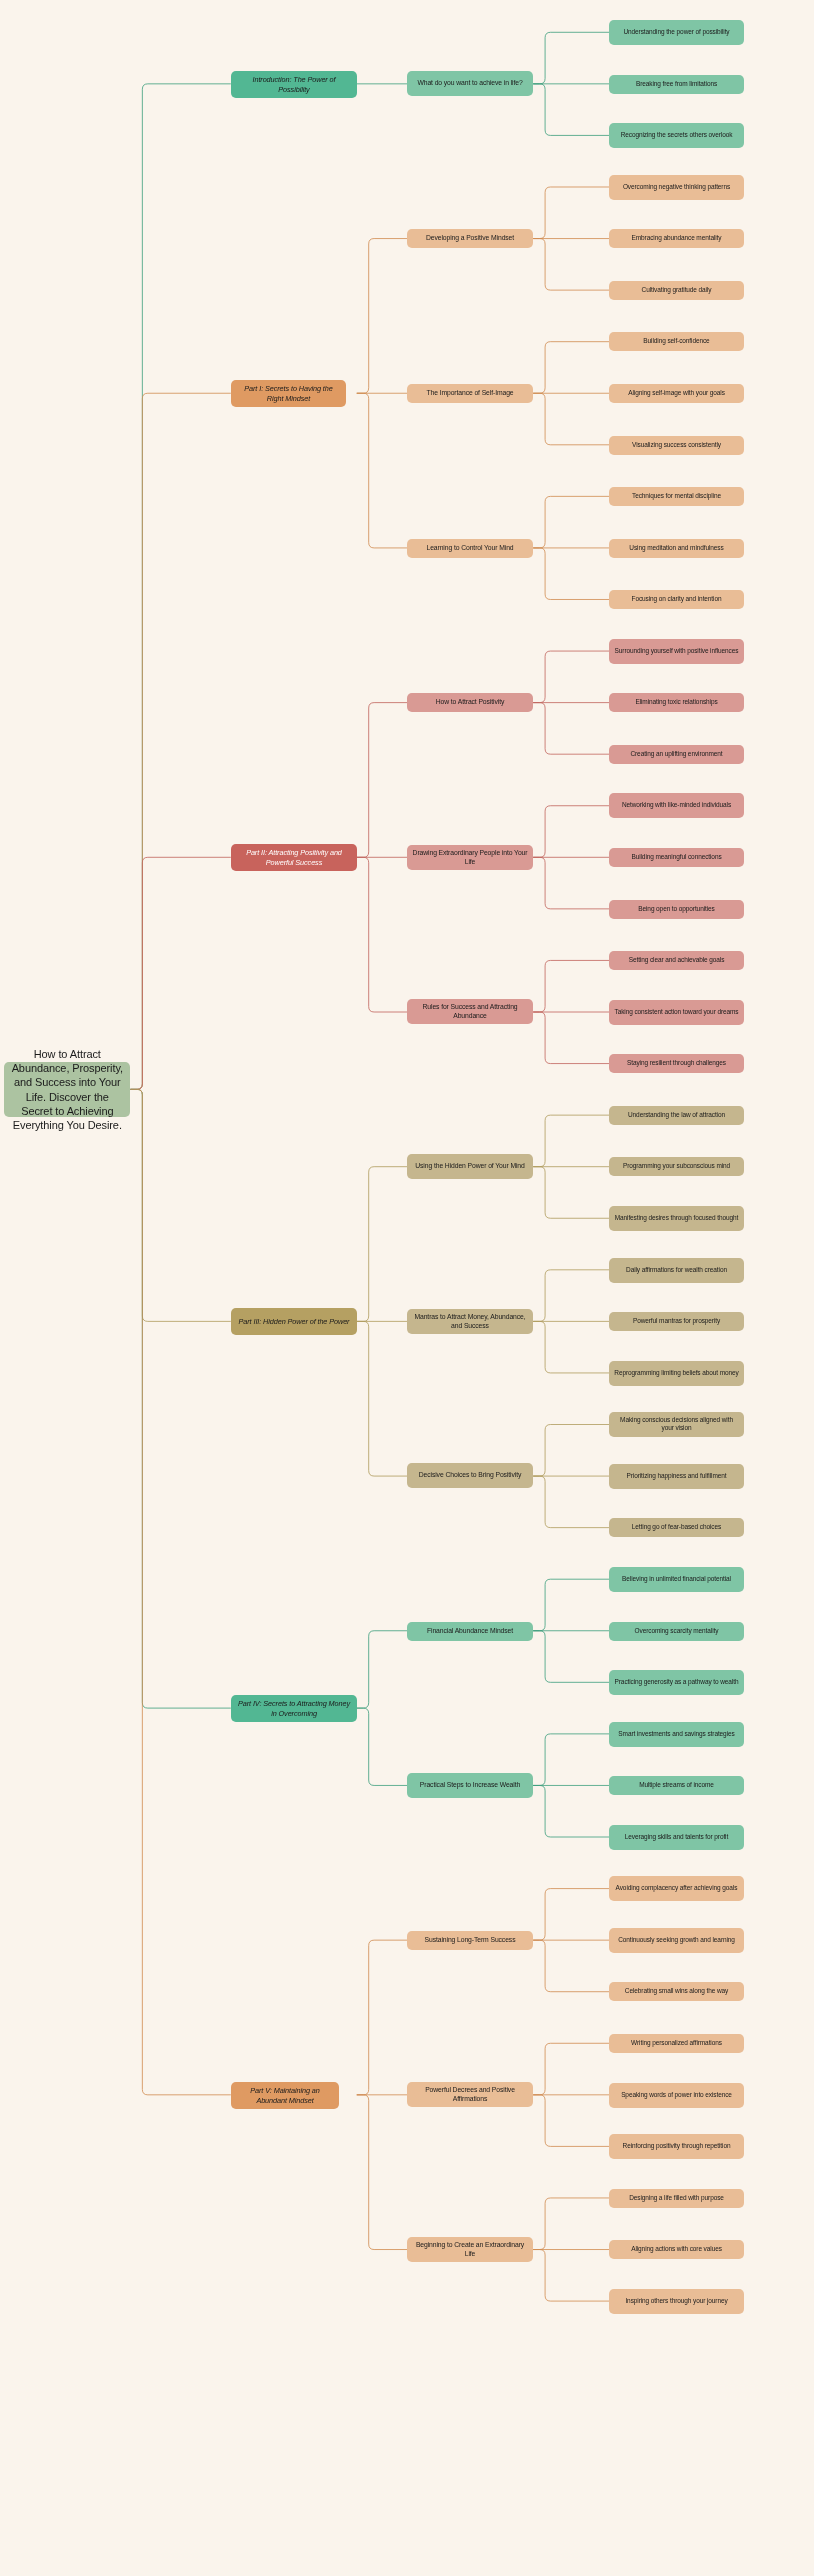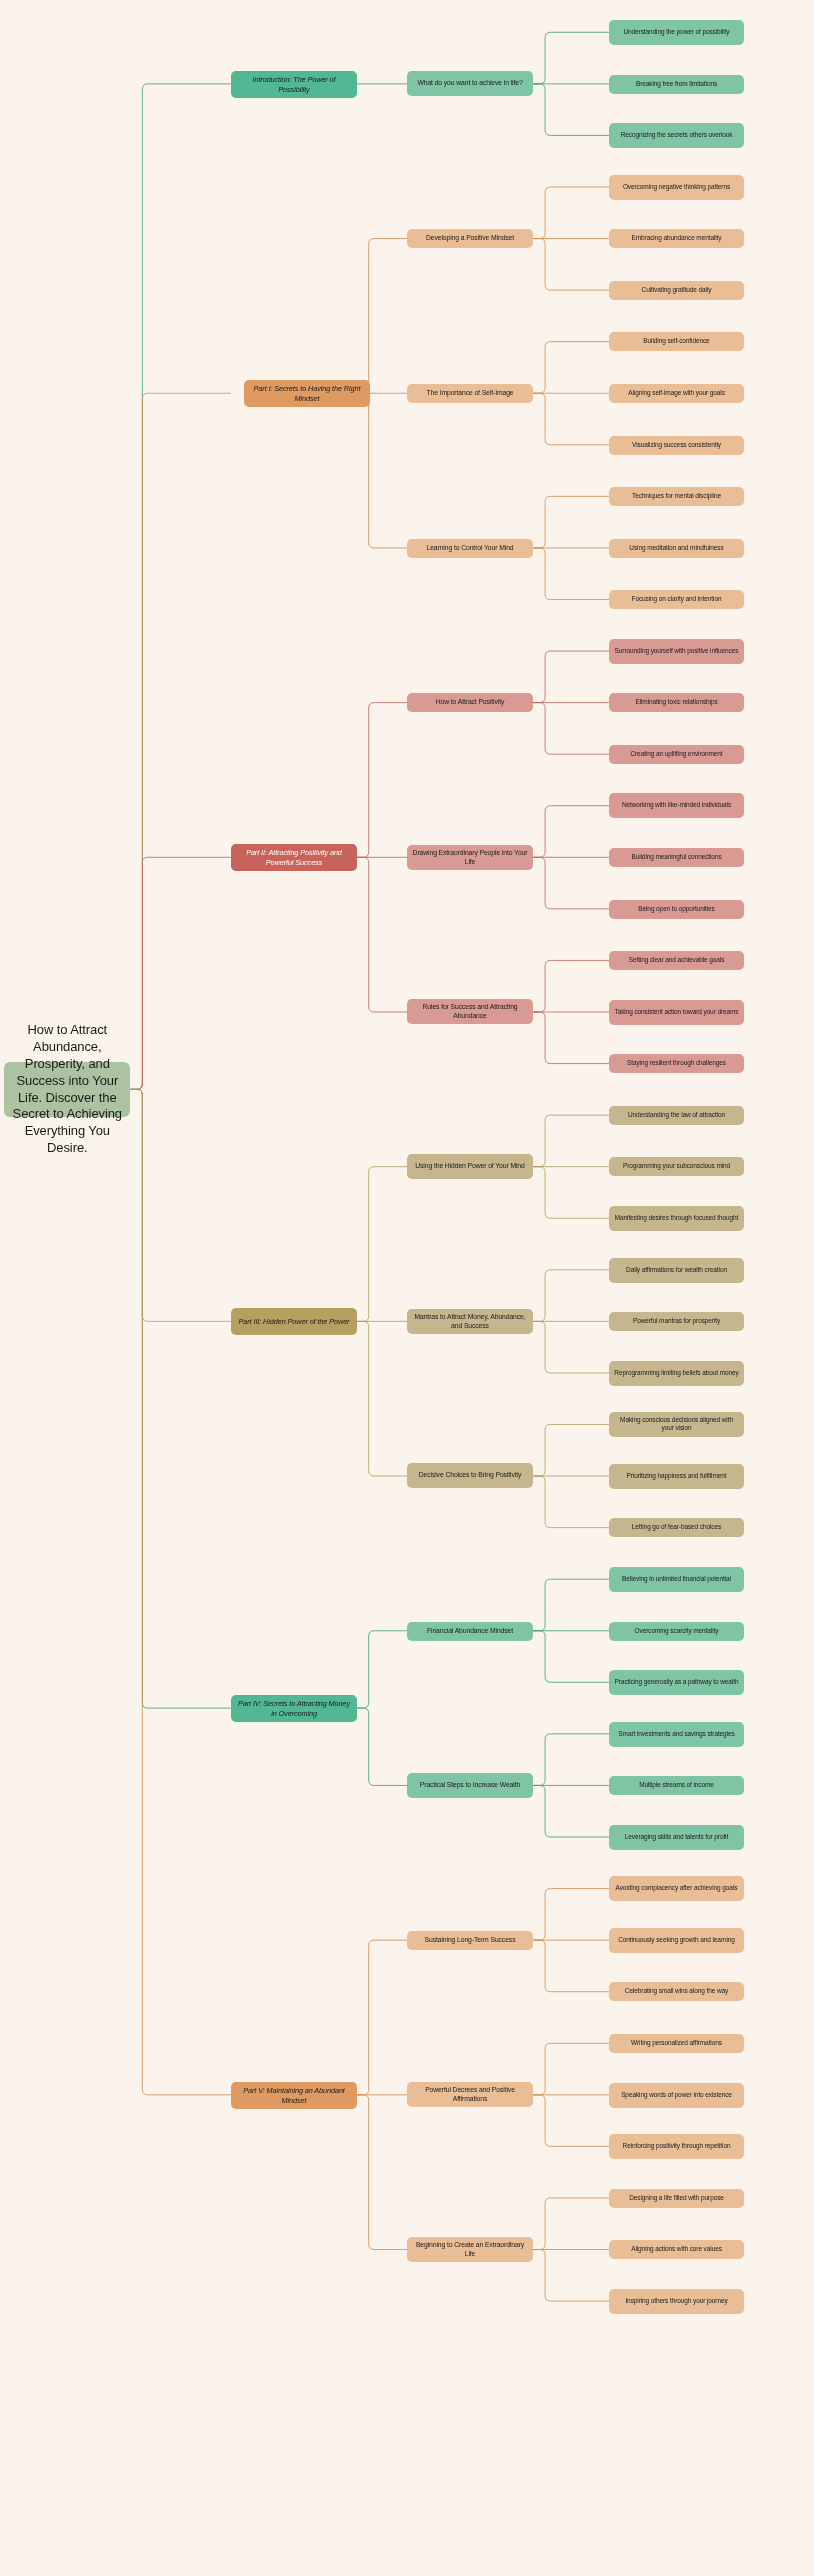--- a/index.html
+++ b/index.html
@@ -30,21 +30,21 @@
     display: flex;
     align-items: center;
     justify-content: center;
     text-align: center;
     padding: 3.3px 4.9px;
     line-height: 1.30;
     color: #1b1b1b;
     letter-spacing: -0.1px;
     z-index: 2;
   }
-  .node.root     { font-size: 13px; border-radius: 6px; }
+  .node.root     { font-size: 11px; }
   .node.lvl1     { font-size: 7.3px; font-style: italic; }
   .node.lvl2     { font-size: 6.8px; }
   .node.lvl3     { font-size: 6.5px; }
   .node.white-text { color: #ffffff; }
 </style>
 </head>
 <body style="background: rgb(250, 244, 236);">
 
 <div id="map">
   <svg id="edges" xmlns="http://www.w3.org/2000/svg" viewBox="0 0 1501 4746" width="815" height="2576">
@@ -126,21 +126,21 @@
     </div>
     <div class="node lvl3" style="left: 609px; width: 135px; height: 24.5px; top: 20px; background: rgb(127, 197, 165);">
       <span>Understanding the power of possibility</span>
     </div>
     <div class="node lvl3" style="left: 609px; width: 135px; height: 18.5px; top: 75px; background: rgb(127, 197, 165);">
       <span>Breaking free from limitations</span>
     </div>
     <div class="node lvl3" style="left: 609px; width: 135px; height: 24.5px; top: 123px; background: rgb(127, 197, 165);">
       <span>Recognizing the secrets others overlook</span>
     </div>
-    <div class="node lvl1" style="left: 231px; width: 126px; height: 27px; top: 380px; background: rgb(223, 154, 98); margin-left: 13px;">
+    <div class="node lvl1" style="left: 231px; width: 115px; height: 27px; top: 380px; background: rgb(223, 154, 98);">
       <span>Part I: Secrets to Having the Right Mindset</span>
     </div>
     <div class="node lvl2" style="left: 407px; width: 126px; height: 18.5px; top: 229px; background: rgb(233, 189, 150);">
       <span>Developing a Positive Mindset</span>
     </div>
     <div class="node lvl3" style="left: 609px; width: 135px; height: 24.5px; top: 175px; background: rgb(233, 189, 150);">
       <span>Overcoming negative thinking patterns</span>
     </div>
     <div class="node lvl3" style="left: 609px; width: 135px; height: 18.5px; top: 229px; background: rgb(233, 189, 150);">
       <span>Embracing abundance mentality</span>
@@ -270,21 +270,21 @@
     </div>
     <div class="node lvl3" style="left: 609px; width: 135px; height: 24.5px; top: 1722px; background: rgb(127, 197, 165);">
       <span>Smart investments and savings strategies</span>
     </div>
     <div class="node lvl3" style="left: 609px; width: 135px; height: 18.5px; top: 1776px; background: rgb(127, 197, 165);">
       <span>Multiple streams of income</span>
     </div>
     <div class="node lvl3" style="left: 609px; width: 135px; height: 24.5px; top: 1825px; background: rgb(127, 197, 165);">
       <span>Leveraging skills and talents for profit</span>
     </div>
-    <div class="node lvl1" style="left: 231px; width: 126px; height: 27px; top: 2082px; background: rgb(223, 154, 98);">
+    <div class="node lvl1" style="left: 231px; width: 108px; height: 27px; top: 2082px; background: rgb(223, 154, 98);">
       <span>Part V: Maintaining an Abundant Mindset</span>
     </div>
     <div class="node lvl2" style="left: 407px; width: 126px; height: 18.5px; top: 1931px; background: rgb(233, 189, 150);">
       <span>Sustaining Long-Term Success</span>
     </div>
     <div class="node lvl3" style="left: 609px; width: 135px; height: 24.5px; top: 1876px; background: rgb(233, 189, 150);">
       <span>Avoiding complacency after achieving goals</span>
     </div>
     <div class="node lvl3" style="left: 609px; width: 135px; height: 24.5px; top: 1928px; background: rgb(233, 189, 150);">
       <span>Continuously seeking growth and learning</span>

